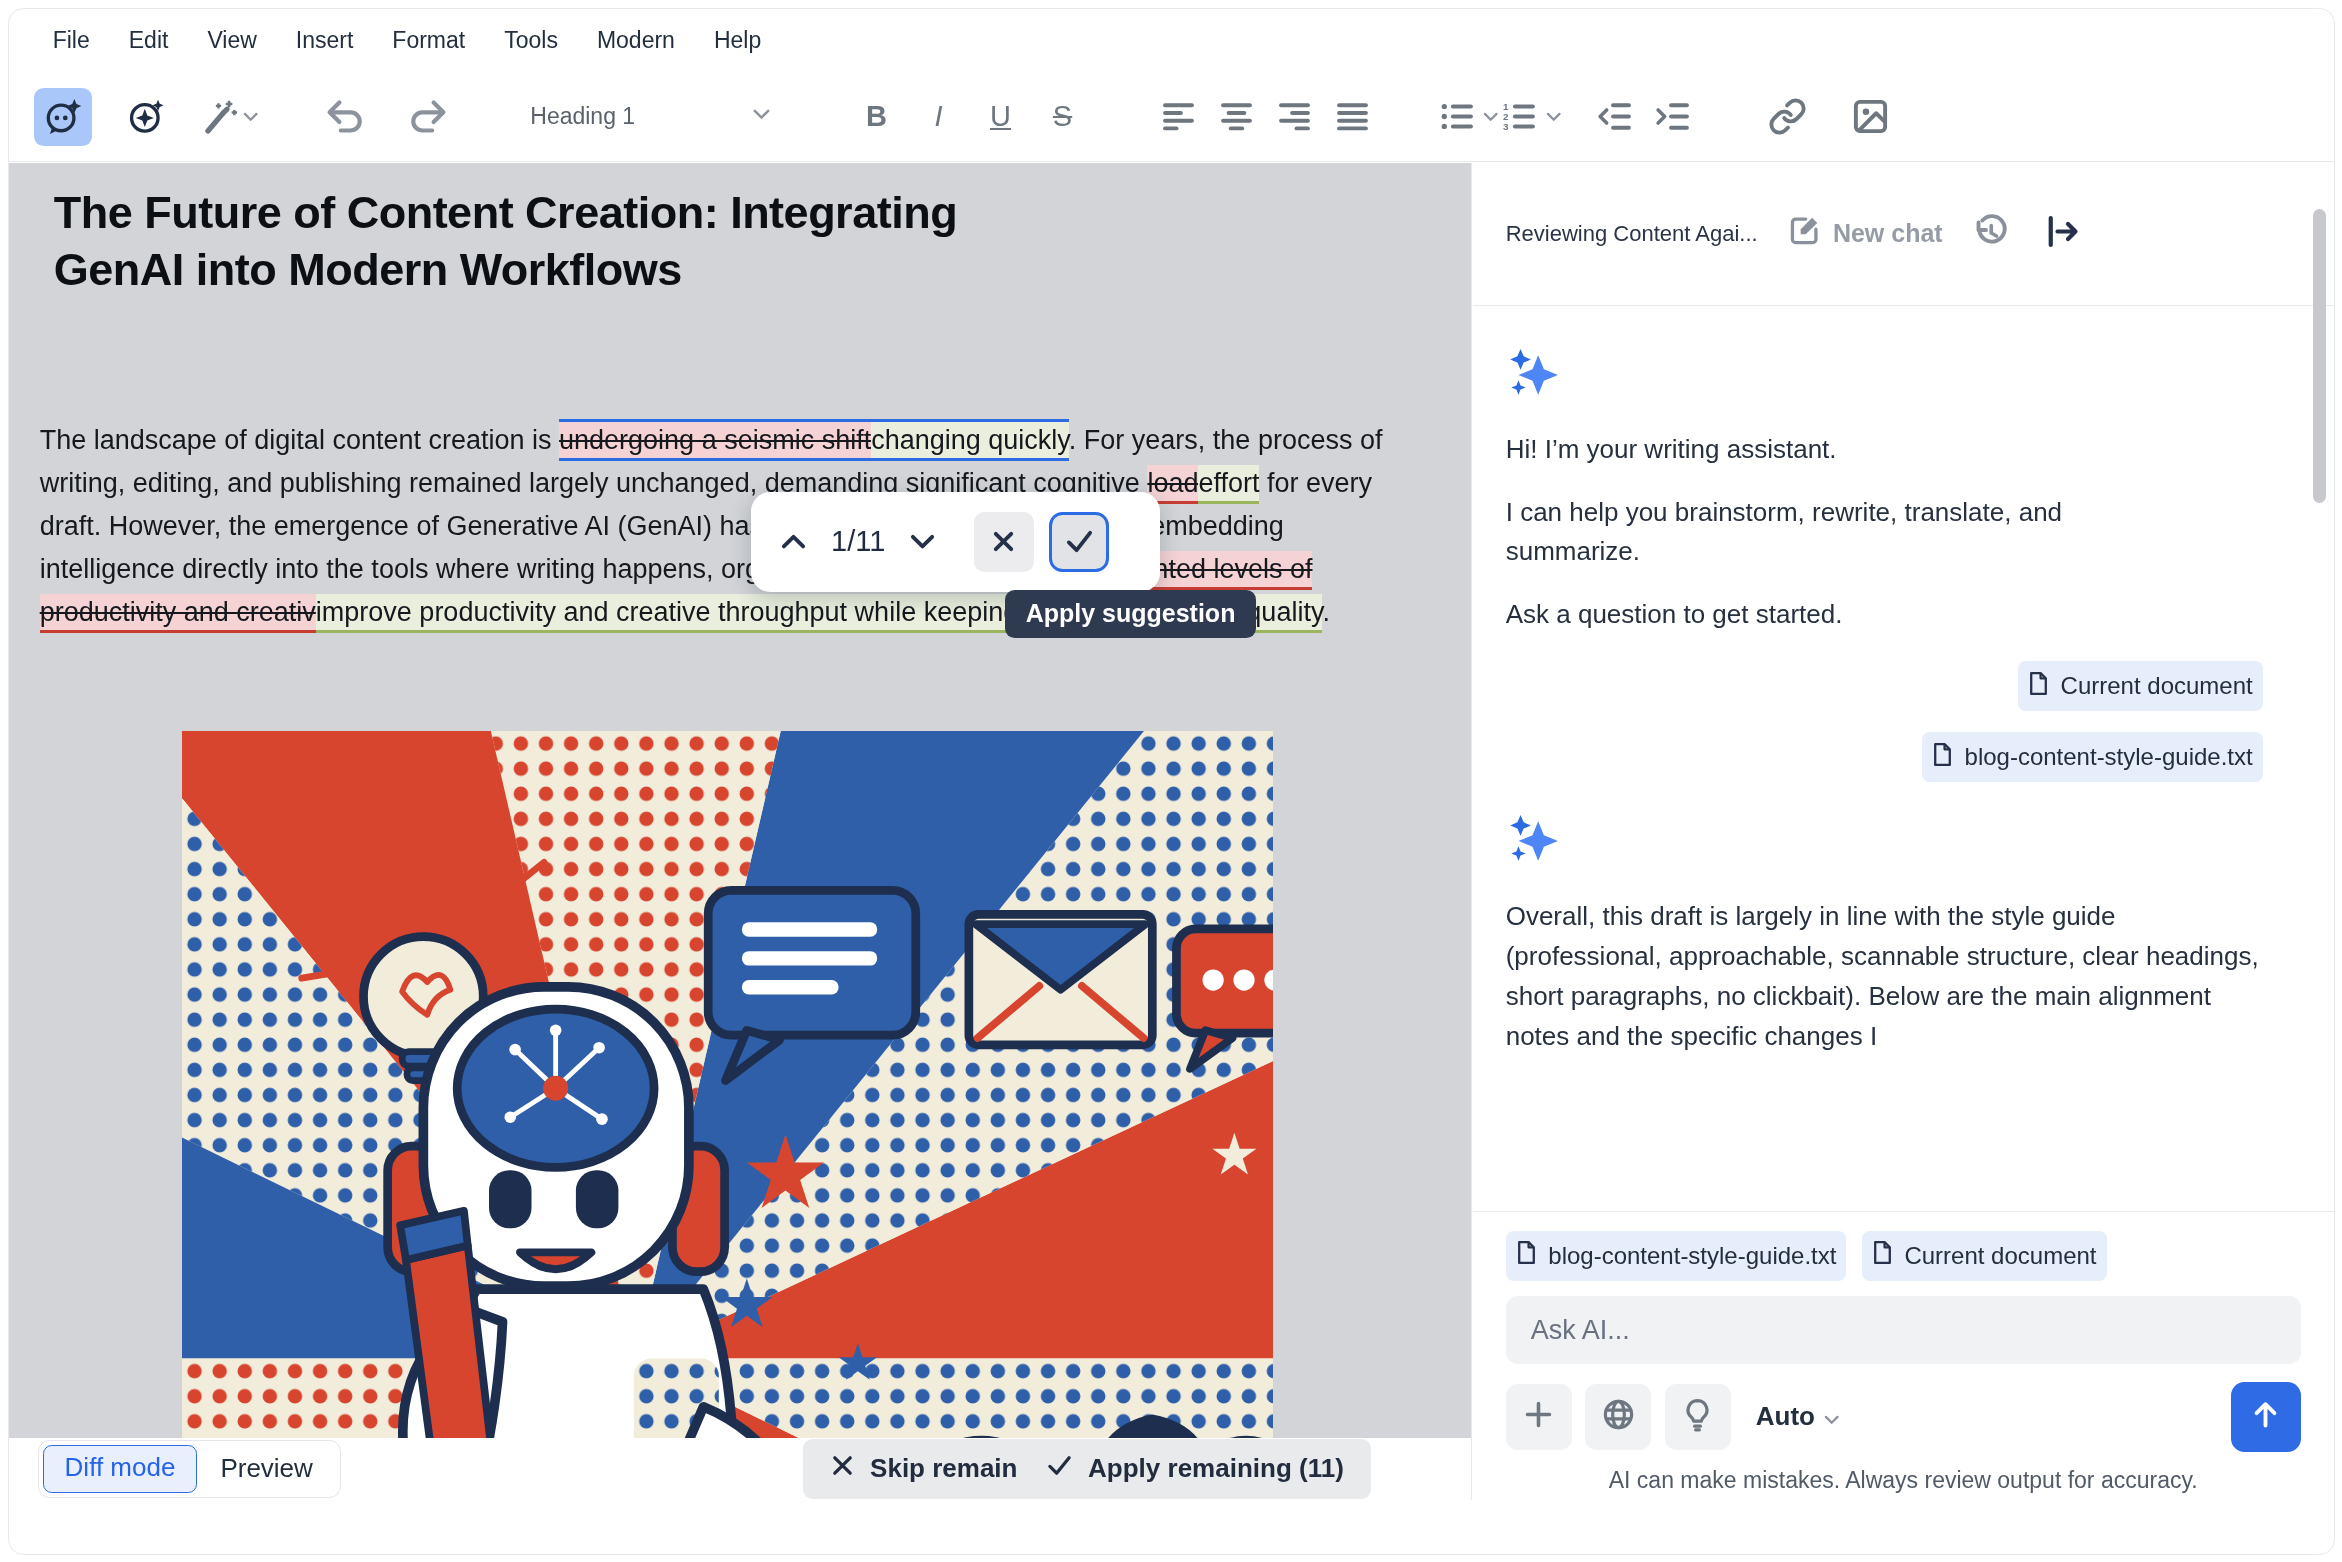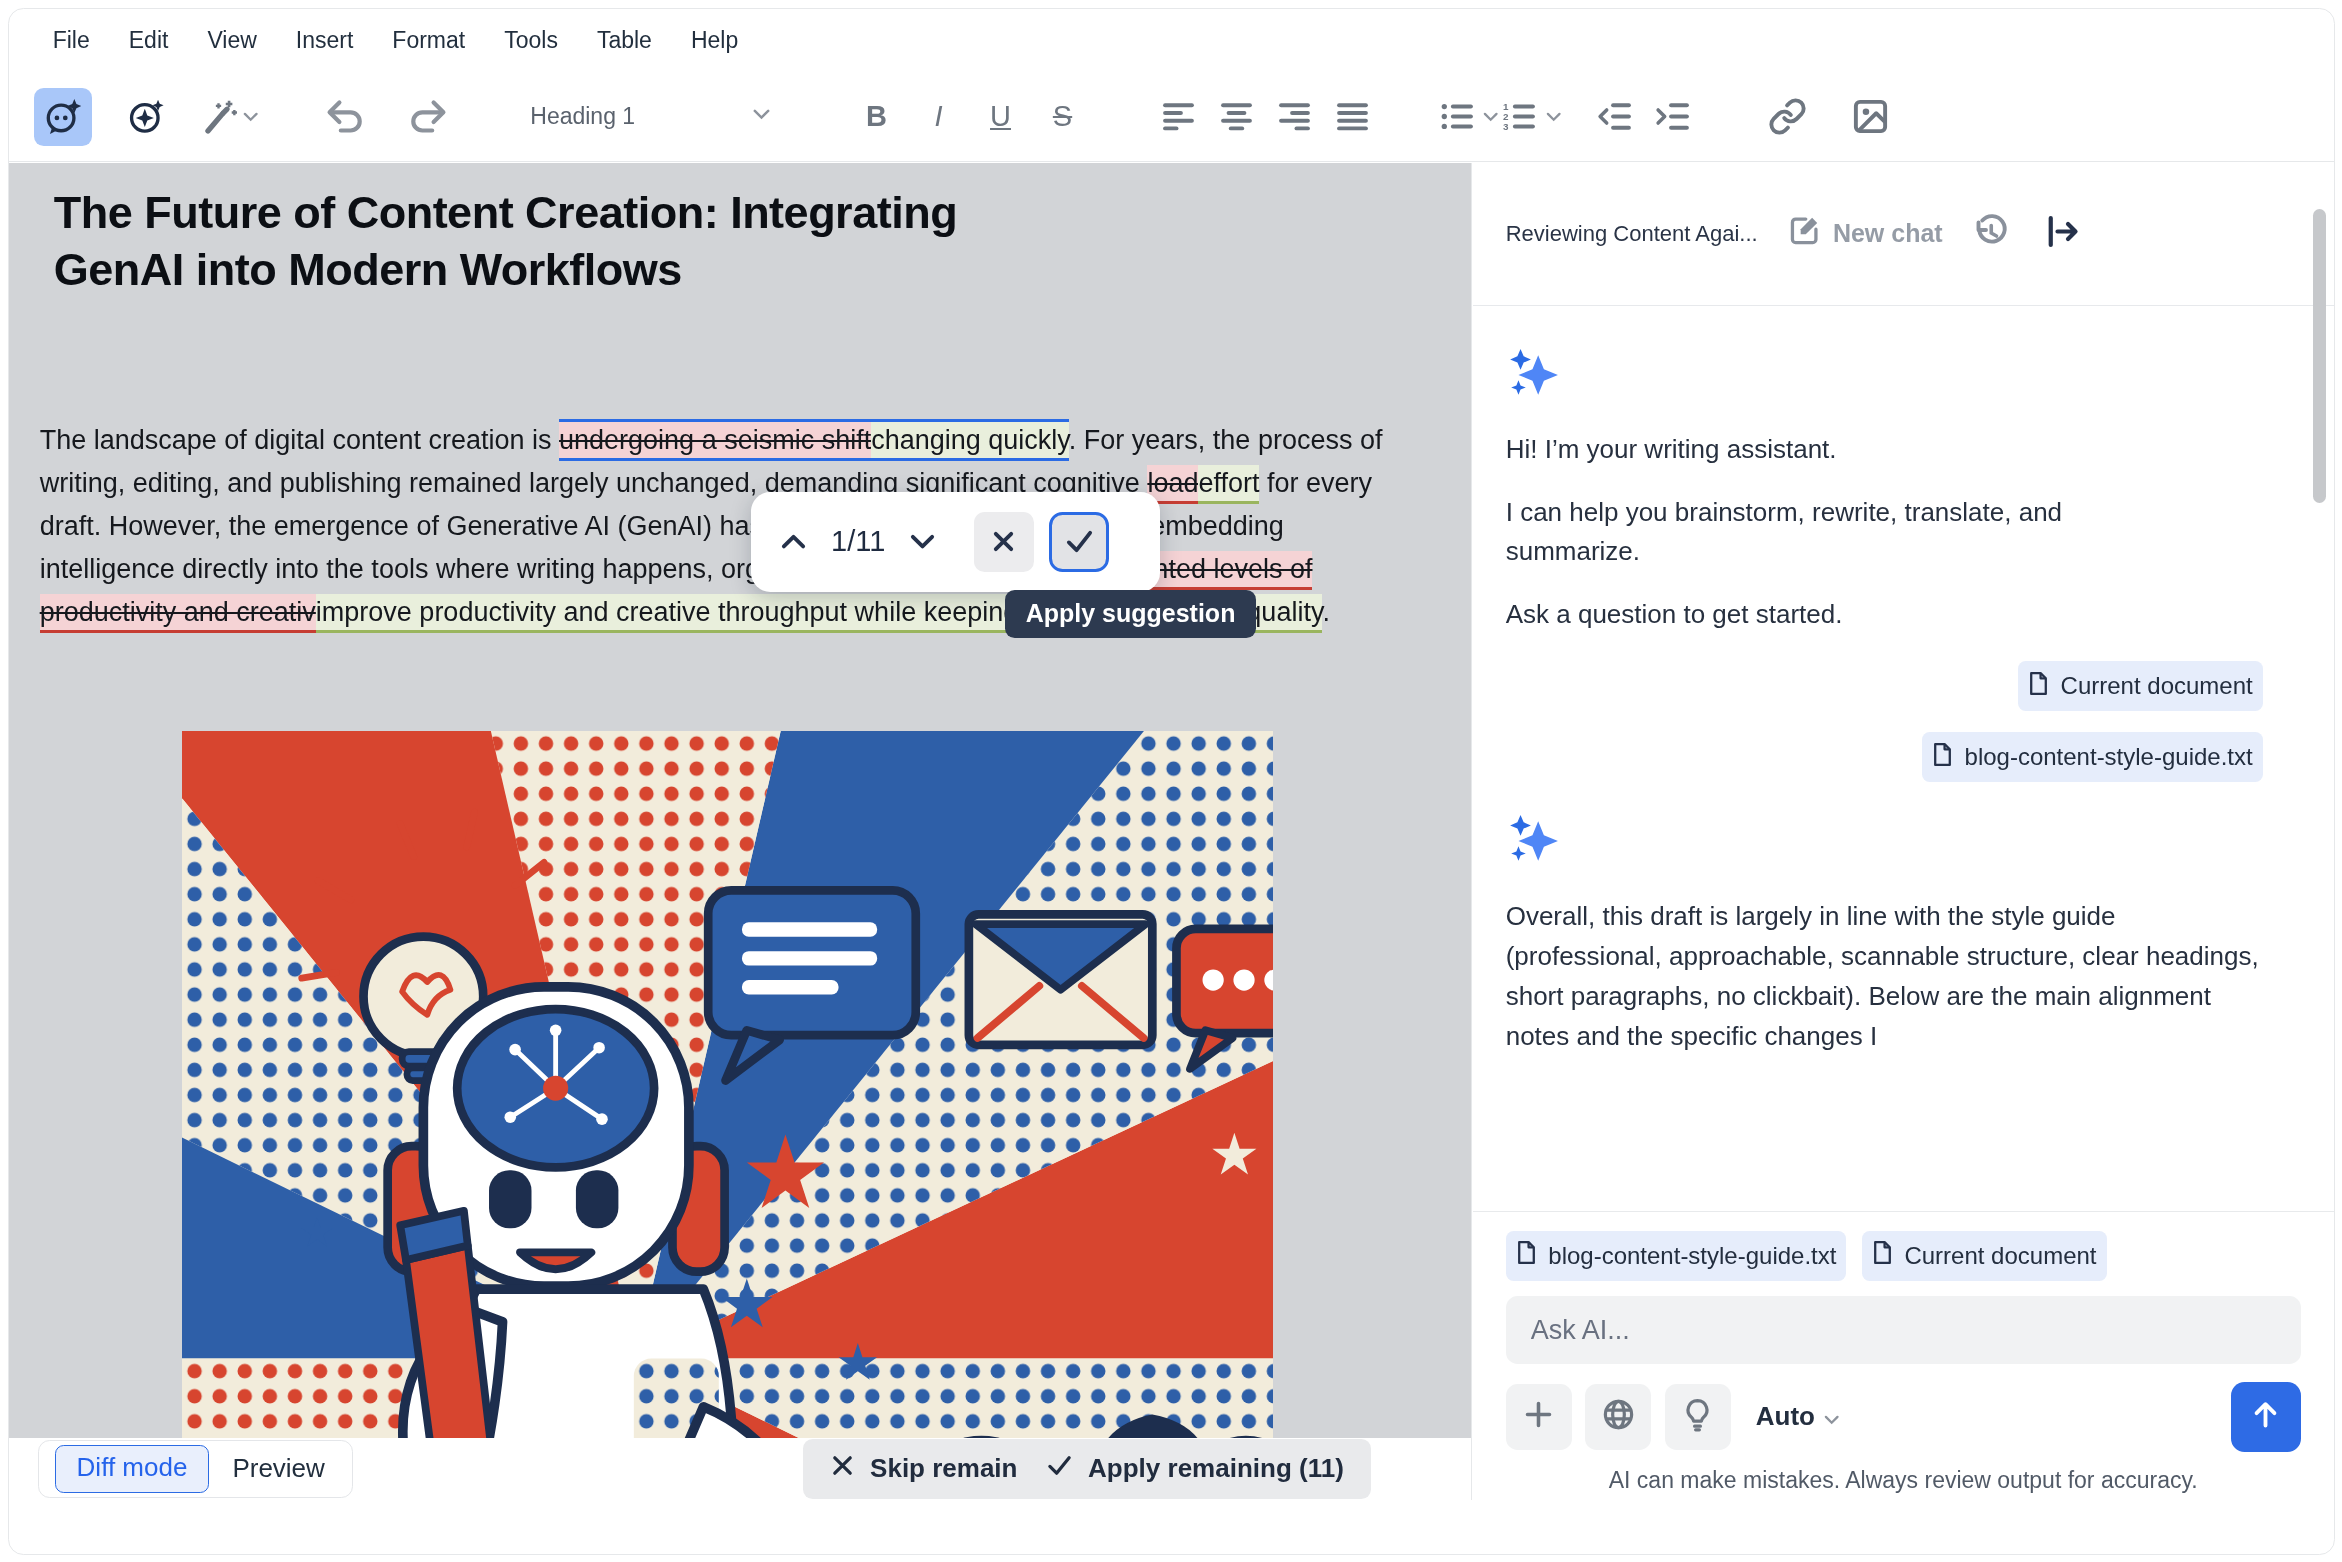--- a/index.html
+++ b/index.html
@@ -35,21 +35,21 @@
   .sg-popup{position:absolute;left:742px;top:483px;width:409px;height:100px;background:#fff;border-radius:19.3px;box-shadow:0 5.8px 21px rgba(20,30,50,.22);display:flex;align-items:center;padding:0 21px;box-sizing:border-box;gap:15.4px;z-index:30;}
   .sg-counter{font-size:29px;color:#1f2b40;font-weight:500;}
   .sg-btn{width:60px;height:60px;border-radius:10.6px;display:flex;align-items:center;justify-content:center;}
   .sg-btn.x{background:#ececee;margin-left:13.5px;}
   .sg-btn.ok{background:#e2e3e6;border:3.9px solid #2b6be4;border-radius:13.5px;box-sizing:border-box;}
   .sg-tooltip{position:absolute;left:996px;top:581px;height:48px;background:#2d3a50;border-radius:9.7px;color:#fff;font-size:25px;font-weight:700;display:flex;align-items:center;padding:0 21px;z-index:31;}
   
   .editor-bottombar{position:absolute;left:0;top:1429px;width:1462px;height:62px;background:#fff;display:flex;align-items:center;}
   .seg-control{margin-left:29px;display:inline-flex;border:1.9px solid #e4e6e9;border-radius:11.6px;padding:3.9px;background:#fff;}
   .seg-pill{font-size:26px;padding:8.7px 23px;border-radius:8.7px;color:#222f3e;}
-  .seg-pill.active{background:#e9effc;border:1.9px solid #2b6be4;color:#2563eb;padding:6.8px 21px;margin-left:12px;}
+  .seg-pill.active{background:#e9effc;border:1.9px solid #2b6be4;color:#2563eb;padding:6.8px 21px;}
   .bb-btn{height:60px;border-radius:9.7px;background:#e9eaec;display:flex;align-items:center;gap:15.4px;padding:0 27px;font-size:26px;font-weight:700;color:#212c3e;}
   .bb-skip{position:absolute;left:794px;}
   .bb-apply{position:absolute;left:1010px;}
   
   .sidebar{position:absolute;left:1464px;top:154px;width:861px;height:1337px;background:#fff;}
   .sb-header{height:143px;display:flex;align-items:center;padding:0 33px;gap:23px;box-sizing:border-box;border-bottom:1px solid #e7e9ec;}
   .sb-title{font-size:22px;color:#2a3446;font-weight:500;flex:0 1 auto;white-space:nowrap;overflow:hidden;}
   .sb-newchat{display:flex;align-items:center;gap:11.6px;margin-left:7.7px;}
   .sb-newchat span{font-size:25px;font-weight:700;color:#959ca6;}
   .sb-iconbtn{display:flex;align-items:center;justify-content:center;width:50px;height:50px;}
@@ -84,21 +84,21 @@
 
 <div class="app">
 
   <nav class="menubar">
     <span class="menu-item">File</span>
     <span class="menu-item">Edit</span>
     <span class="menu-item">View</span>
     <span class="menu-item">Insert</span>
     <span class="menu-item">Format</span>
     <span class="menu-item">Tools</span>
-    <span class="menu-item">Table</span>
+    <span class="menu-item">Modern</span>
     <span class="menu-item">Help</span>
   </nav>
 
   <div class="toolbar">
     <div class="tbtn ai-active">
       <span>
           <svg width="39" height="39" viewBox="0 0 28 28">
             <circle cx="13" cy="15" r="9.2" fill="none" stroke="#1f2d45" stroke-width="2.4"></circle>
             <path d="M6.6 21.5 L5 26.5 L11 23.5" fill="#1f2d45"></path>
             <circle cx="10" cy="15" r="1.7" fill="#1f2d45"></circle>

